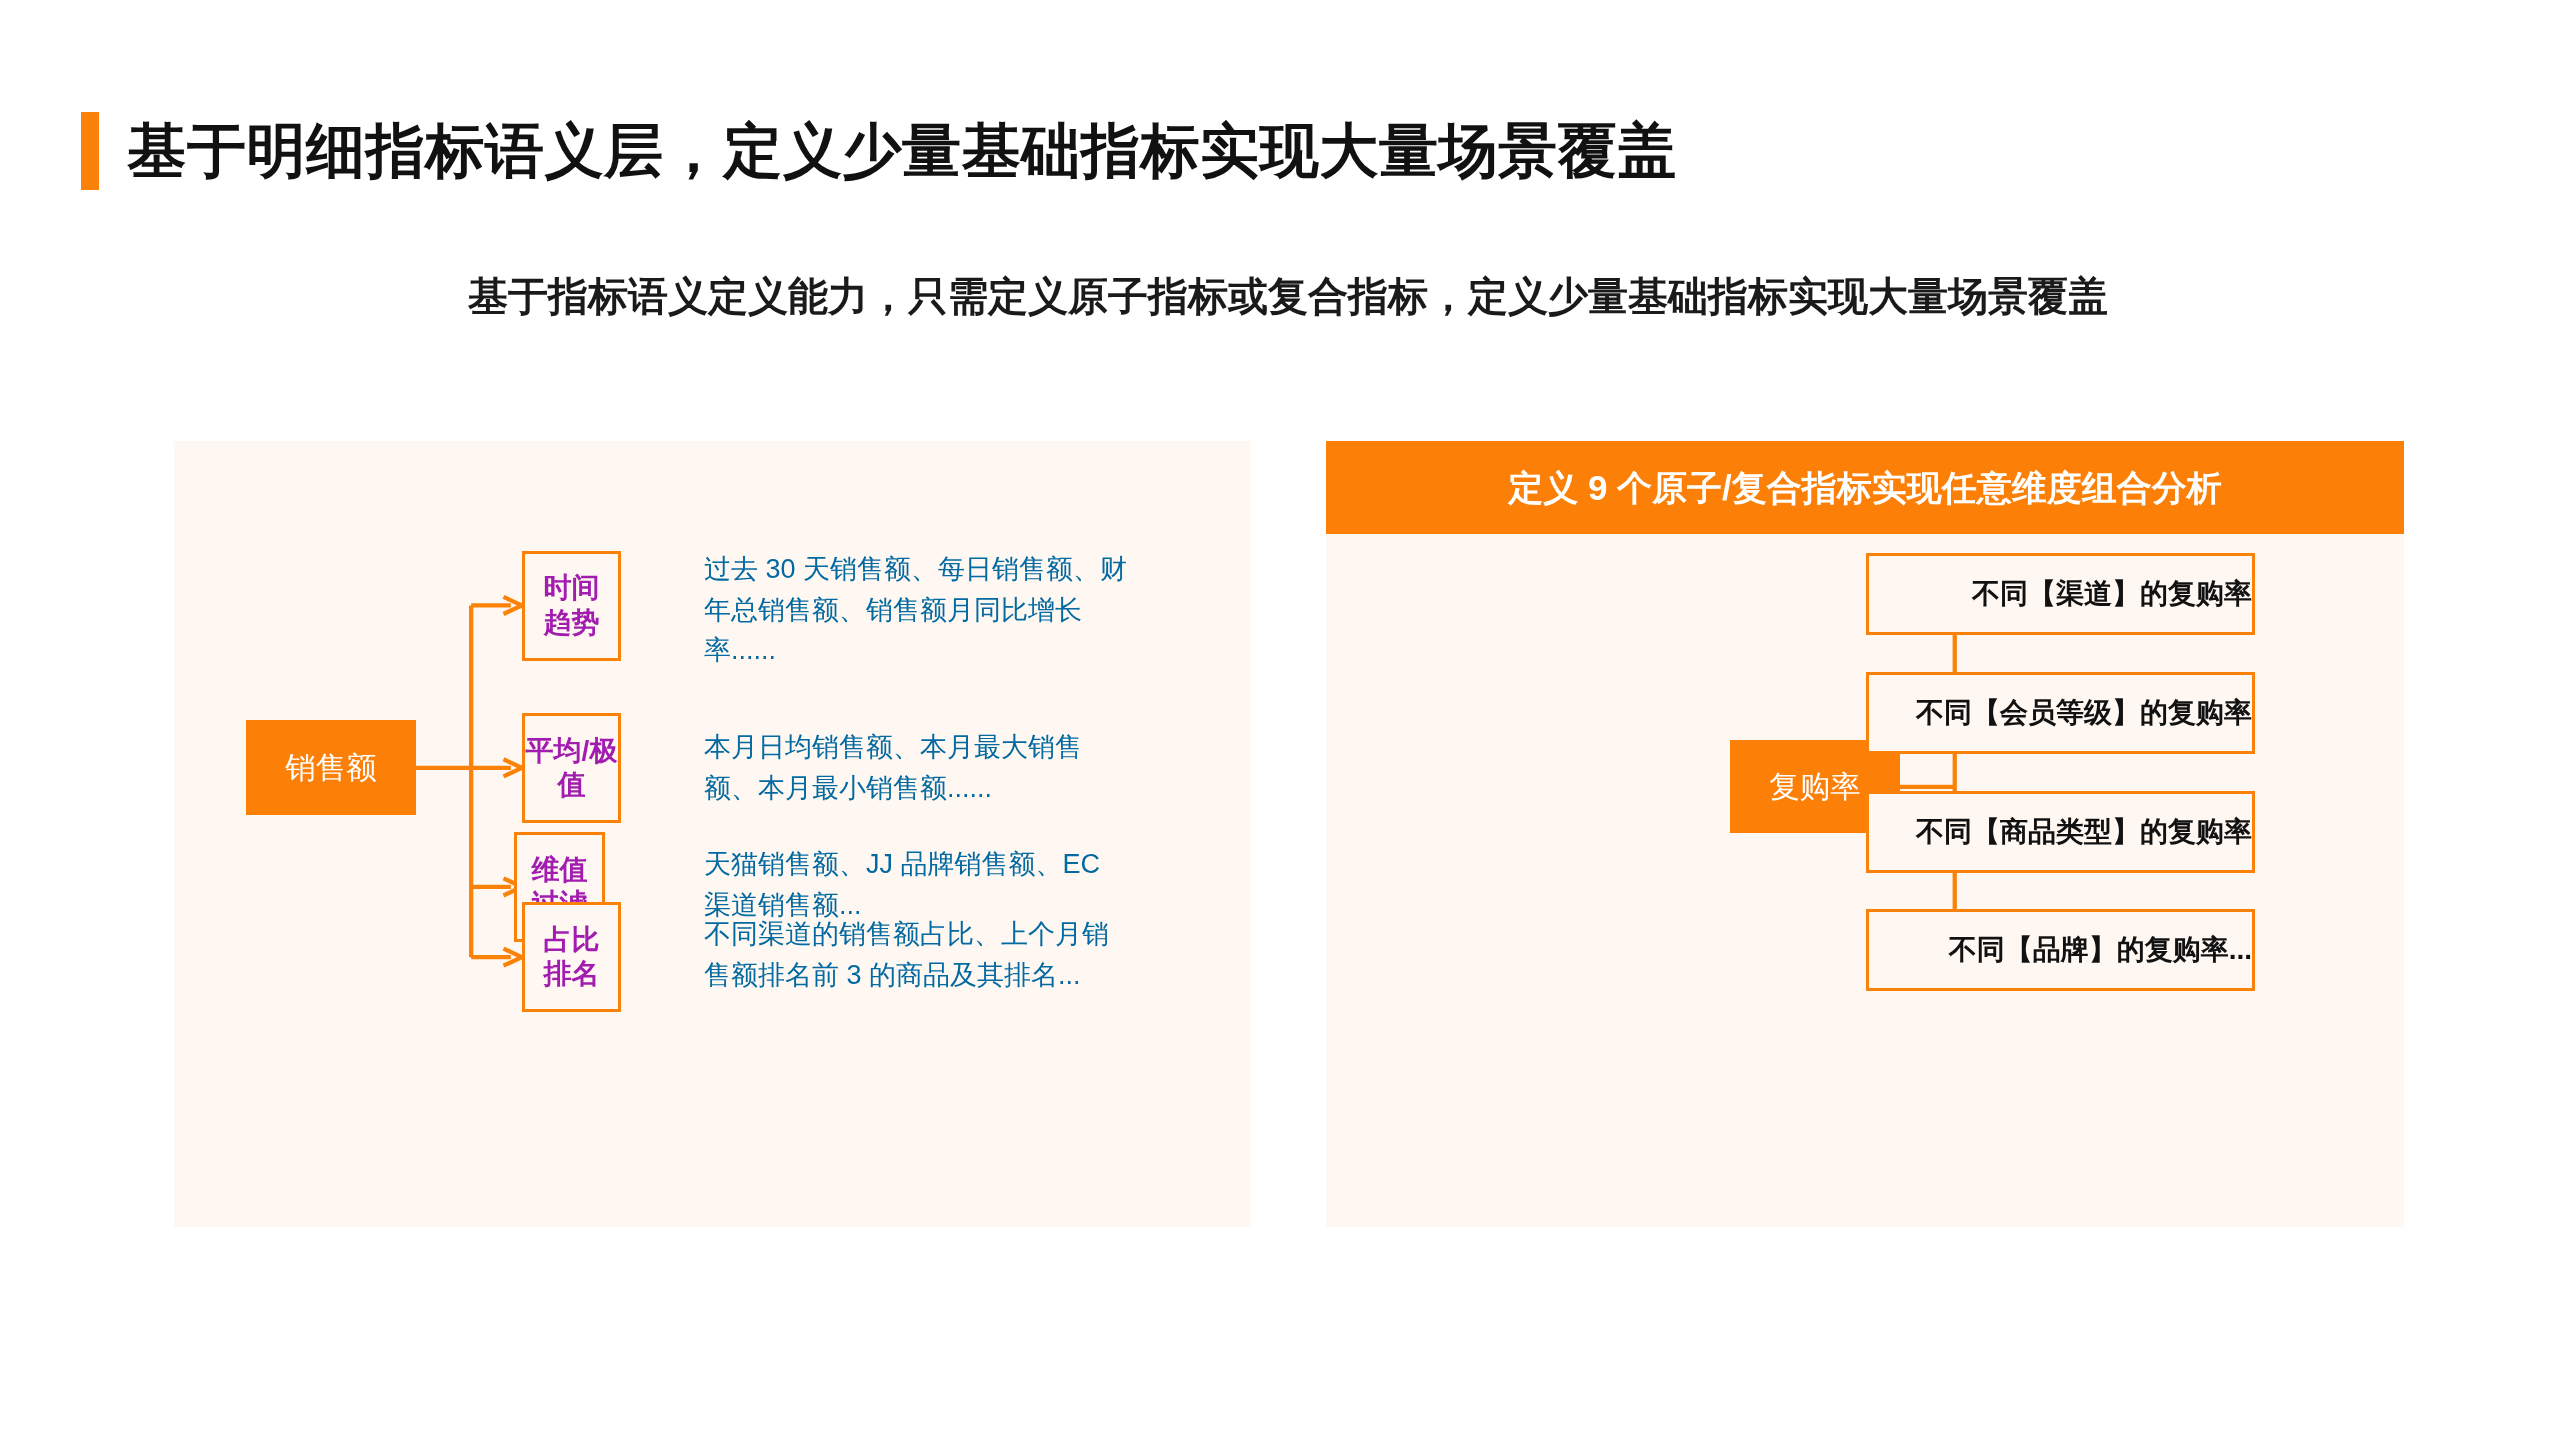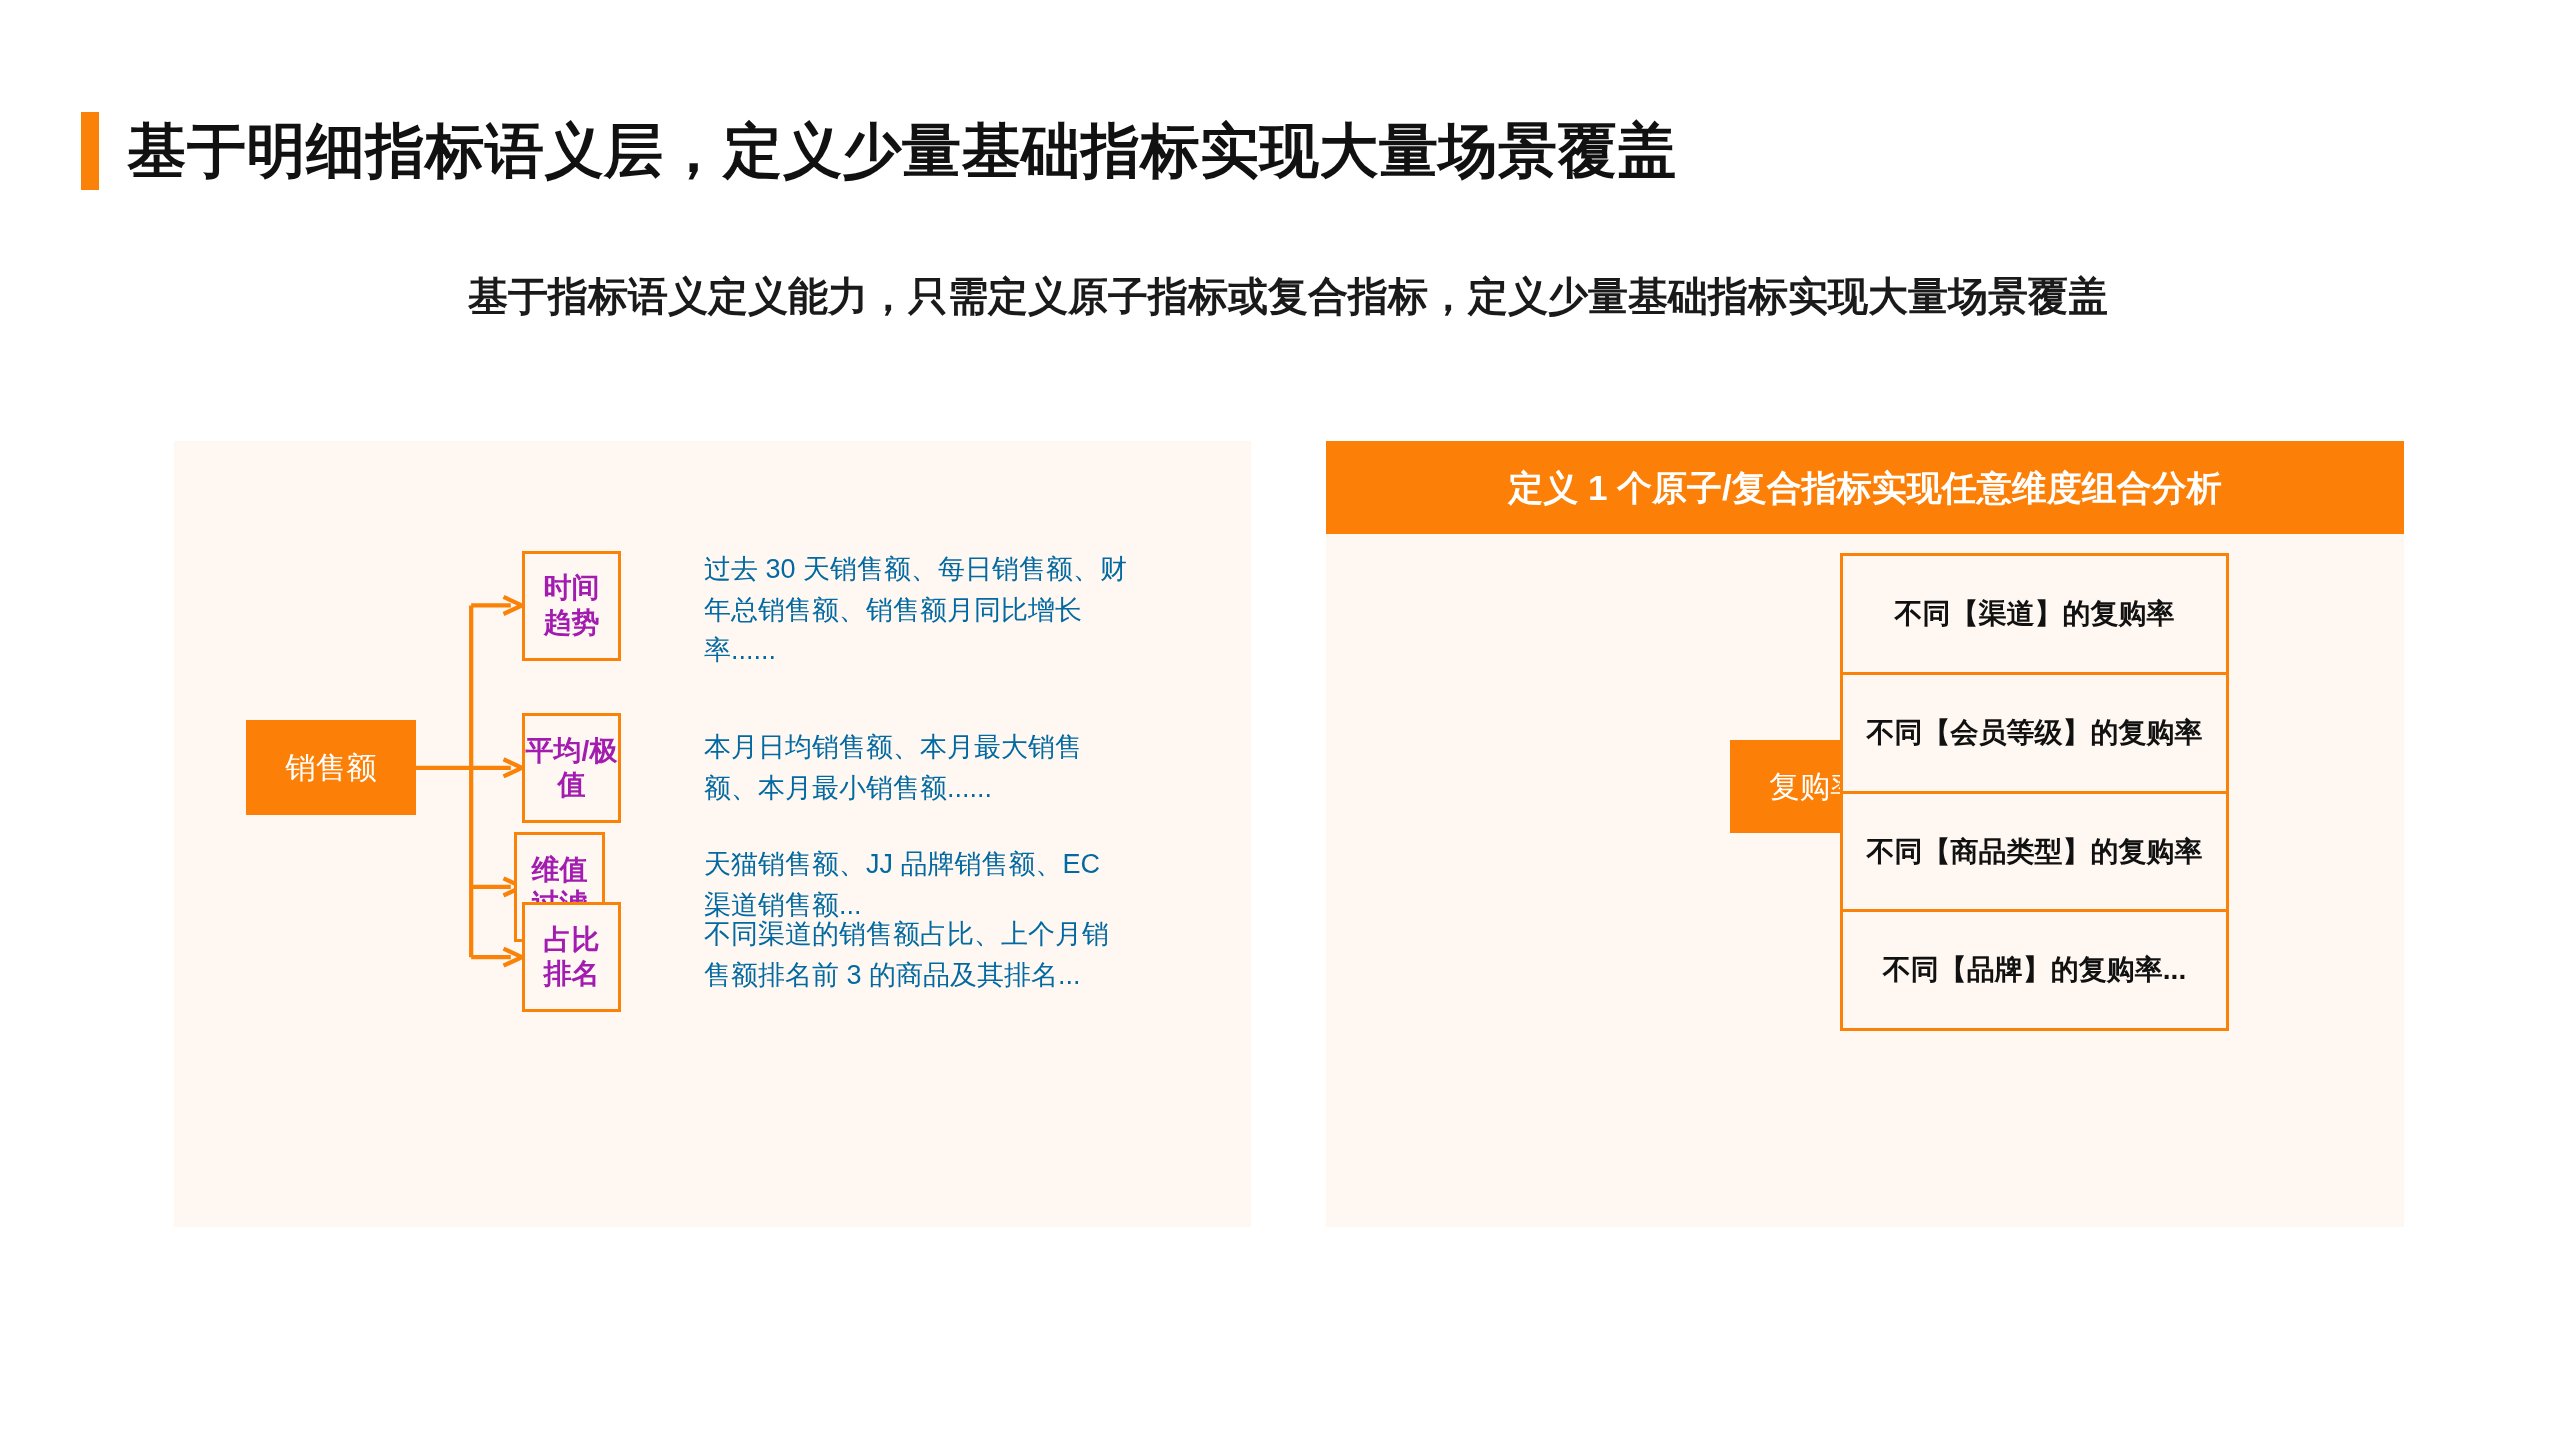--- a/index.html
+++ b/index.html
@@ -143,25 +143,25 @@
     font-weight: normal;
   }
 
   
   .dim-box {
     position: absolute;
     border: 3.1px solid #FB8208;
     background: #FFF8F2;
     display: flex;
     align-items: center;
-    justify-content: center;
+    justify-content: flex-end;
     box-sizing: border-box;
     width: 389px;
-    height: 122px;
-    left: 514px;
+    height: 82px;
+    left: 540px;
   }
   .dim-box-label {
     color: #111111;
     font-size: 28px;
     font-weight: bold;
     white-space: nowrap;
     line-height: 1;
   }
 </style>
 </head>
@@ -226,21 +226,21 @@
 排名</span>
     </div>
     <div class="cat-desc" style="left:530px; top:380px; width:421px;">不同渠道的销售额占比、上个月销售额排名前 3 的商品及其排名...</div>
 
   </div>
 </div>
 
 <div class="panel" id="panel-right">
 
   <div class="panel-header">
-    <div class="panel-header-text">定义 1 个原子/复合指标实现任意维度组合分析</div>
+    <div class="panel-header-text">定义 9 个原子/复合指标实现任意维度组合分析</div>
   </div>
 
   <div class="panel-body">
 
     <svg class="connectors" viewBox="0 0 1766 1135" preserveAspectRatio="none" xmlns="http://www.w3.org/2000/svg">
       <g stroke="#FB8208" stroke-width="7" fill="none">
 
         <path d="M 940 414 H 1030"></path>
 
         <path d="M 1030 123 V 706"></path>

